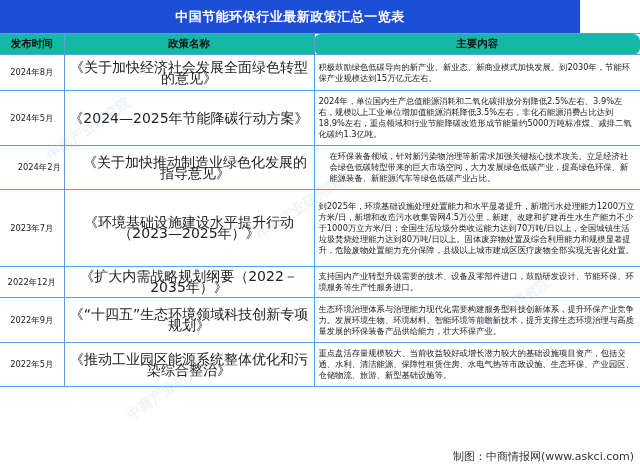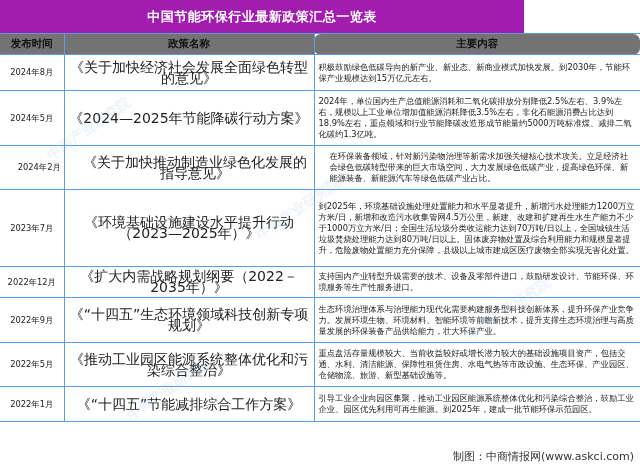--- a/index.html
+++ b/index.html
@@ -1,22 +1,22 @@
 <!DOCTYPE html>
 <html><head>
 <meta charset="utf-8">
 <style>
   html,body{margin:0;padding:0;background:#fff;}
   body{width:640px;height:469px;overflow:hidden;font-family:"DejaVu Sans","Liberation Sans",sans-serif;position:relative;}
-  .title-band{position:absolute;left:0;top:0;width:524px;height:33px;background:#a21caf;color:#fff;
+  .title-band{position:absolute;left:0;top:0;width:580px;height:33px;background:#1d4ed8;color:#fff;
     font-family:"DejaVu Serif","Liberation Serif",serif;font-weight:bold;font-size:13px;
     display:flex;align-items:center;justify-content:center;letter-spacing:0.5px;}
   table{position:absolute;left:0;top:33px;width:640px;border-collapse:collapse;table-layout:fixed;}
   col.c1{width:64px;} col.c2{width:250px;} col.c3{width:326px;}
-  th{background:#737373;height:20px;font-size:10.5px;font-weight:bold;color:#111;border:1px solid #5b9ee4;padding:0;text-align:center;}
+  th{background:#14b8a6;height:20px;font-size:10.5px;font-weight:bold;color:#111;border:1px solid #5b9ee4;padding:0;text-align:center;}
   td{border:1px solid #5b9ee4;font-size:8.3px;color:#222;padding:0 3px;vertical-align:middle;line-height:11px;}
   td.date{text-align:center;font-size:8.3px;padding:0;margin-top:47px;}
   td.name{text-align:center;font-size:14px;}
   td.content{text-align:left;padding:1px 4px;}
   tr.r0 td{height:33px;} tr.r1 td{height:52px;} tr.r2 td{height:41px;padding-left:15px;}
   tr.r3 td{height:74px;} tr.r4 td{height:28px;} tr.r5 td{height:42px;}
   tr.r6 td{height:41px;} tr.r7 td{height:32px;} tr.r8 td{height:31px;}
   th:first-child, td:first-child{border-left:none;}
   th:last-child, td:last-child{border-right:none;border-radius:7px;}
   .footer{position:absolute;right:6px;bottom:5px;font-size:11px;color:#333;}
@@ -69,25 +69,20 @@
     <tr class="r5">
       <td class="date">2022年9月</td>
       <td class="name">《“十四五”生态环境领域科技创新专项规划》</td>
       <td class="content">生态环境治理体系与治理能力现代化需要构建服务型科技创新体系，提升环保产业竞争力。发展环境生物、环境材料、智能环境等前瞻新技术，提升支撑生态环境治理与高质量发展的环保装备产品供给能力，壮大环保产业。</td>
     </tr>
     <tr class="r6">
       <td class="date">2022年5月</td>
       <td class="name">《推动工业园区能源系统整体优化和污染综合整治》</td>
       <td class="content">重点盘活存量规模较大、当前收益较好或增长潜力较大的基础设施项目资产，包括交通、水利、清洁能源、保障性租赁住房、水电气热等市政设施、生态环保、产业园区、仓储物流、旅游、新型基础设施等。</td>
     </tr>
-    <tr class="r7">
-      <td class="date">2022年1月</td>
-      <td class="name">《“十四五”节能减排综合工作方案》</td>
-      <td class="content">引导工业企业向园区集聚，推动工业园区能源系统整体优化和污染综合整治，鼓励工业企业、园区优先利用可再生能源。到2025年，建成一批节能环保示范园区。</td>
-    </tr>
   </tbody>
 </table>
 
 <div class="footer">制图：中商情报网(www.askci.com)</div>
 
 <div class="wm" style="left:40px;top:120px;">中商产业研究院</div>
 <div class="wm" style="left:250px;top:200px;">中商产业研究院</div>
 <div class="wm" style="left:460px;top:300px;">中商产业研究院</div>
 <div class="wm" style="left:120px;top:380px;">中商产业研究院</div>
 

